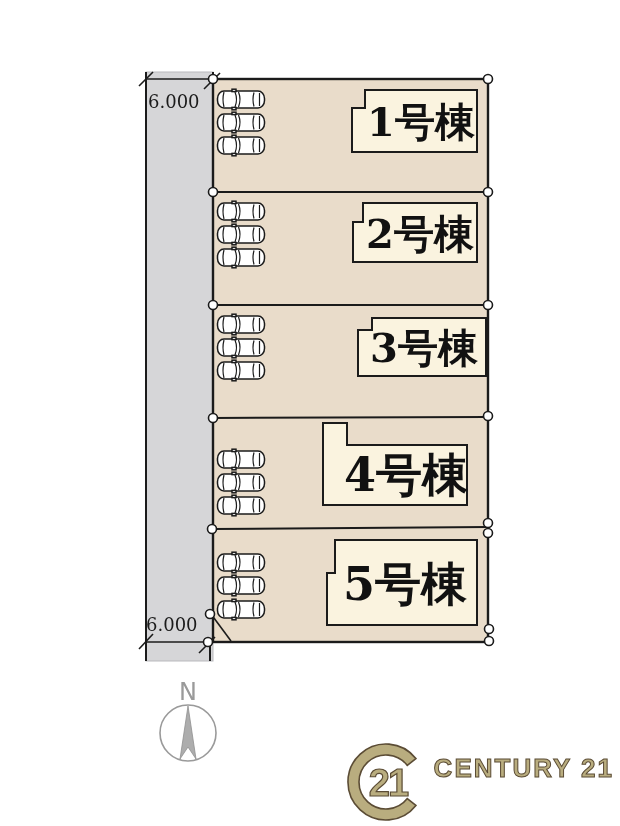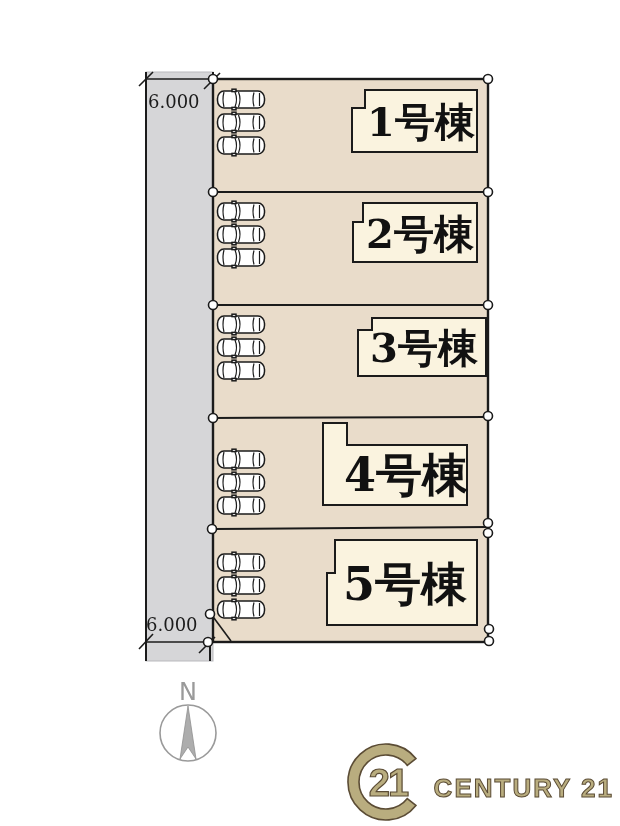--- a/index.html
+++ b/index.html
@@ -23,21 +23,21 @@
   .compass-n{font-size:24px;fill:var(--compass_gray);}
   .car-body{fill:#ffffff;stroke:var(--line);stroke-width:1.5;}
   .car-line{fill:none;stroke:var(--line);stroke-width:1.2;}
 
   
   .logo{position:absolute;left:344px;top:740px;width:272px;height:82px;}
   .seal{position:absolute;left:0;top:0;}
   .seal-num{font-family:"Liberation Sans",sans-serif;font-weight:bold;font-size:38px;
             fill:var(--brand_gold);stroke:var(--brand_outline);stroke-width:1.2px;letter-spacing:-2px;}
   .seal-c{fill:var(--brand_gold);stroke:var(--brand_outline);stroke-width:1.6;}
-  .brand-text{position:absolute;left:74px;top:13px;width:196px;text-align:right;margin-top:20px;}
+  .brand-text{position:absolute;left:74px;top:13px;width:196px;text-align:right;}
   .brand-name{font-family:"Liberation Sans",sans-serif;font-weight:bold;font-size:26px;
               letter-spacing:2px;color:var(--brand_gold);-webkit-text-stroke:1px var(--brand_outline);
               white-space:nowrap;}
   .brand-sub{font-family:"Liberation Sans",sans-serif;font-weight:bold;font-size:21px;
              letter-spacing:5px;color:var(--brand_gold);-webkit-text-stroke:1px var(--brand_outline);
              margin-top:2px;}
 </style>
 </head>
 <body>
 

